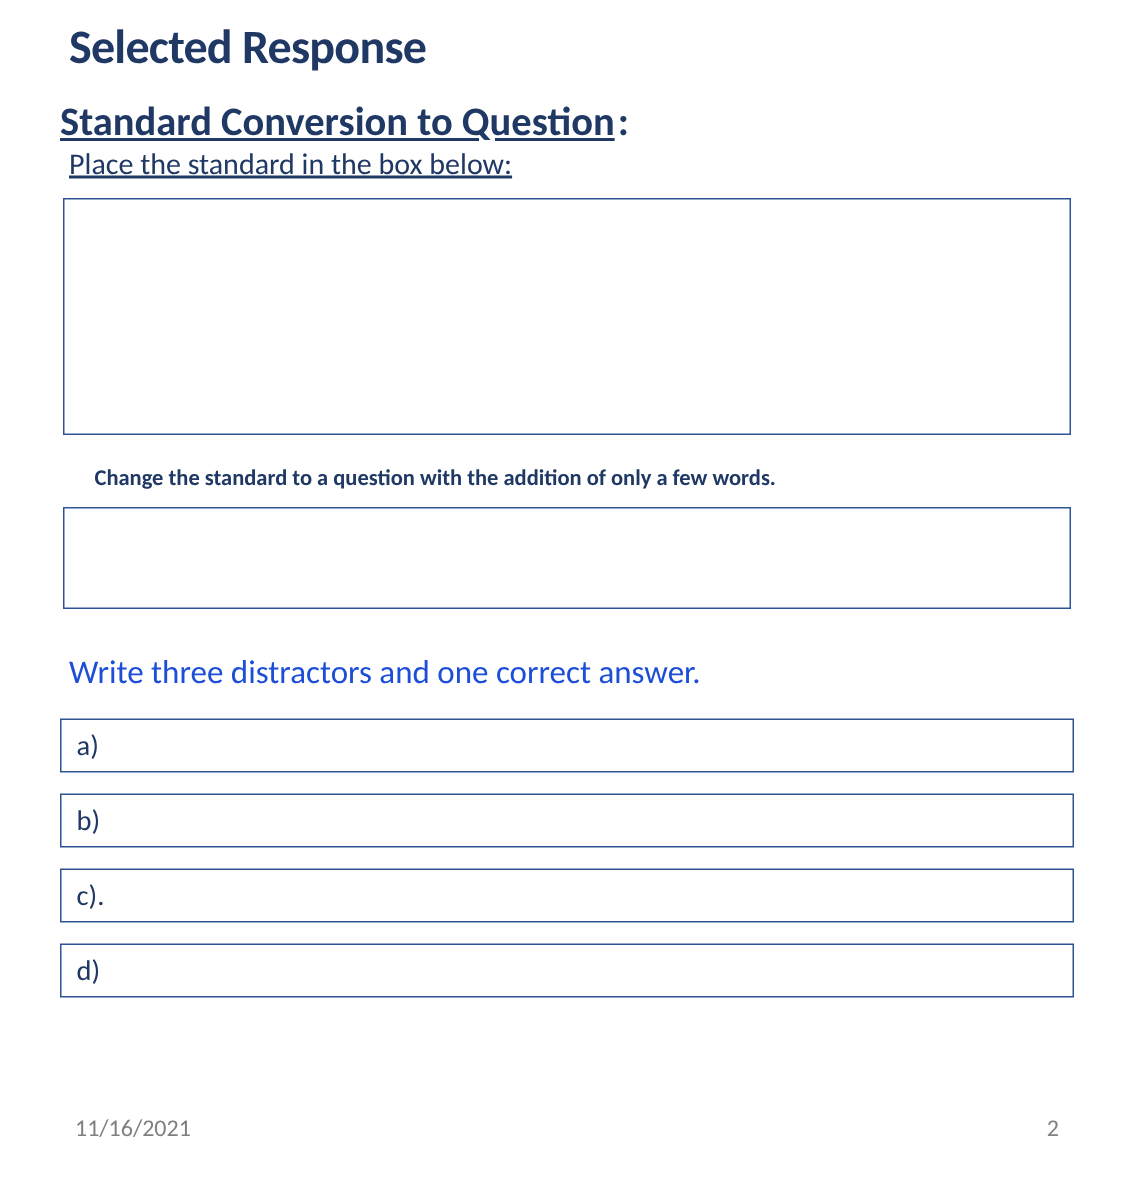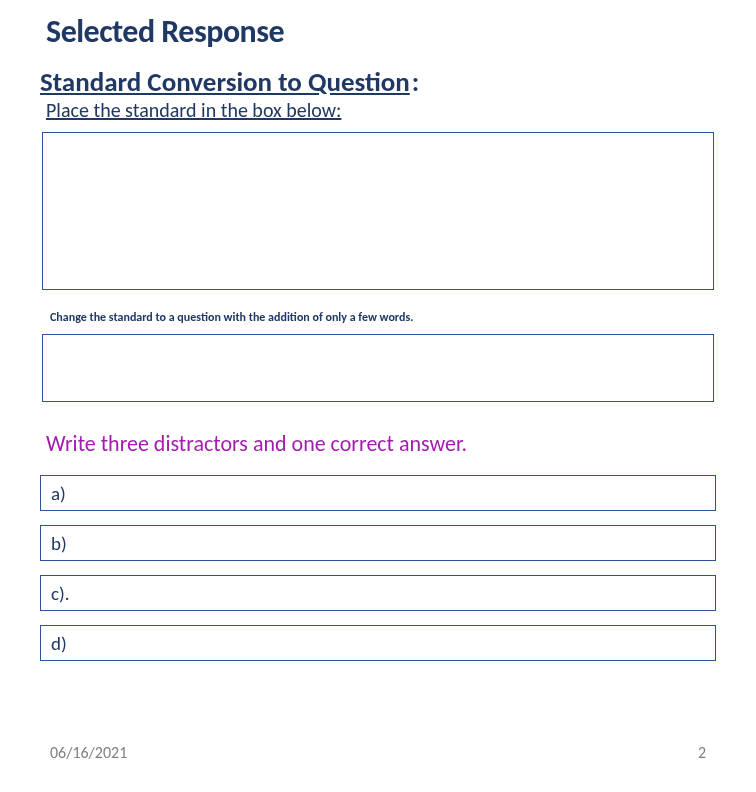--- a/index.html
+++ b/index.html
@@ -45,31 +45,31 @@
     .box {
       border: 1px solid #2f5496;
       background: #ffffff;
     }
     .box-large {
       height: 158px;
       margin: 0 4px 20px 4px;
     }
     .instruction-2 {
       color: #1f3864;
-      font-size: 12px;
+      font-size: 15px;
       font-weight: bold;
-      margin-left: 12px;
+      margin-left: 25px;
       margin-bottom: 10px;
     }
     .box-medium {
       height: 68px;
       margin: 0 4px 28px 4px;
     }
     .instruction-3 {
-      color: #a21caf;
+      color: #1d4ed8;
       font-size: 22px;
       font-weight: normal;
       margin-left: 8px;
       margin-bottom: 18px;
     }
     .answer-box {
       border: 1px solid #2f5496;
       height: 36px;
       margin: 0 2px 14px 2px;
       padding-left: 10px;
@@ -118,15 +118,15 @@
 
 <div class="answer-box">
   <span>c).</span>
 </div>
 
 <div class="answer-box">
   <span>d)</span>
 </div>
 
 <div class="footer">
-  <span>06/16/2021</span>
+  <span>11/16/2021</span>
   <span>2</span>
 </div>
 
 </body></html>

